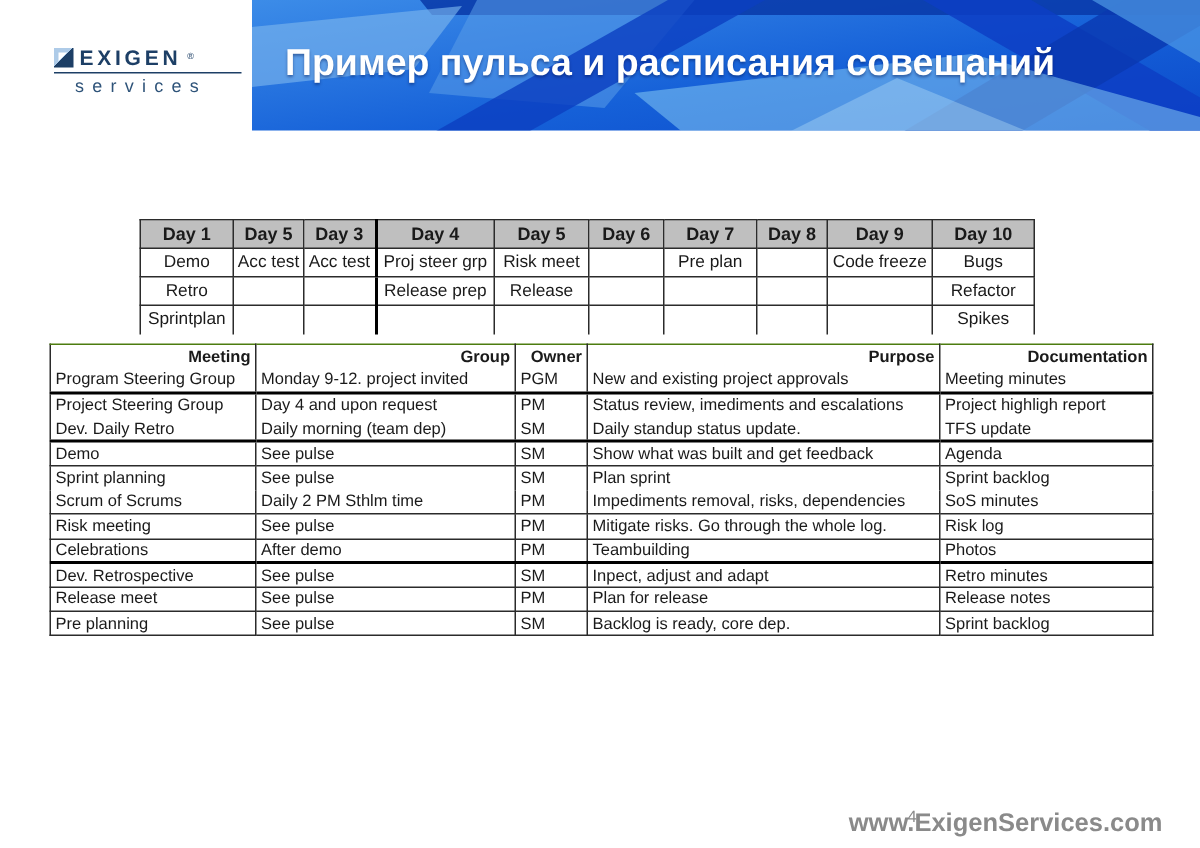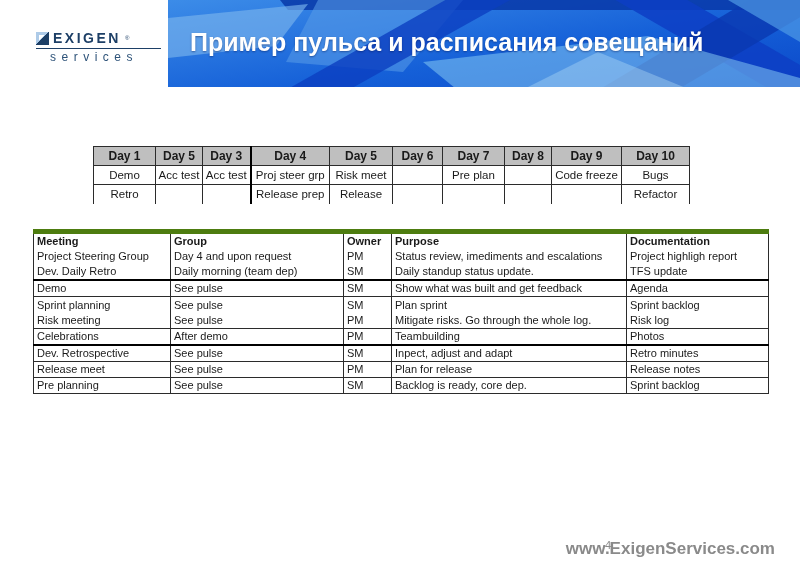--- a/index.html
+++ b/index.html
@@ -31,21 +31,21 @@
   #pulse-table tr:last-child td { border-bottom:none; }
 
   
   #meetings-table { position:absolute; left:33px; top:229px; border-collapse:collapse; table-layout:fixed; }
   #meetings-table td {
     border-left:1px solid #2b2b2b; border-right:1px solid #2b2b2b;
     height:16.2px; font-size:11px; color:#1a1a1a; padding:0 3px;
     white-space:nowrap; overflow:hidden; text-align:left; vertical-align:middle;
   }
   #meetings-table tr.hdr td { font-weight:bold; }
-  #meetings-table tr:first-child td { border-top:5px solid #4d7c0f; }
+  #meetings-table tr:first-child td { border-top:1px solid #4d7c0f;text-align:right; }
   #meetings-table tr.b-thin > td  { border-bottom:1px solid #2b2b2b; }
   #meetings-table tr.b-thick > td { border-bottom:2px solid #000; }
   #meetings-table tr.b-none > td  { border-bottom:none; }
 
   
   #page-number { position:absolute; left:598px; top:539px; width:20px; text-align:center; font-size:11px; color:#8a8a8a; }
   #website { position:absolute; right:25px; top:539px; font-size:17px; color:#8a8a8a;font-weight:bold; }
 </style>
 </head>
 <body>
@@ -127,39 +127,58 @@
           <td></td>
           <td></td>
           <td class="thick-left">Release prep</td>
           <td>Release</td>
           <td></td>
           <td></td>
           <td></td>
           <td></td>
           <td>Refactor</td>
         </tr>
+        <tr>
+          <td>Sprintplan</td>
+          <td></td>
+          <td></td>
+          <td class="thick-left"></td>
+          <td></td>
+          <td></td>
+          <td></td>
+          <td></td>
+          <td></td>
+          <td>Spikes</td>
+        </tr>
       </tbody>
   </table>
 
   <table id="meetings-table">
     <colgroup>
       <col style="width:137px">
         <col style="width:173px">
         <col style="width:48px">
       <col style="width:235px">
         <col style="width:142px">
     </colgroup>
     <tbody>
         <tr class="hdr b-none">
           <td>Meeting</td>
           <td>Group</td>
           <td>Owner</td>
           <td>Purpose</td>
           <td>Documentation</td>
         </tr>
+        <tr class="b-thick">
+          <td>Program Steering Group</td>
+          <td>Monday 9-12. project invited</td>
+          <td>PGM</td>
+          <td>New and existing project approvals</td>
+          <td>Meeting minutes</td>
+        </tr>
         <tr class="b-none">
           <td>Project Steering Group</td>
           <td>Day 4 and upon request</td>
           <td>PM</td>
           <td>Status review, imediments and escalations</td>
           <td>Project highligh report</td>
         </tr>
         <tr class="b-thick">
           <td>Dev. Daily Retro</td>
           <td>Daily morning (team dep)</td>
@@ -175,20 +194,27 @@
           <td>Agenda</td>
         </tr>
         <tr class="b-none">
           <td>Sprint planning</td>
           <td>See pulse</td>
           <td>SM</td>
           <td>Plan sprint</td>
           <td>Sprint backlog</td>
         </tr>
         <tr class="b-thin">
+          <td>Scrum of Scrums</td>
+          <td>Daily 2 PM Sthlm time</td>
+          <td>PM</td>
+          <td>Impediments removal, risks, dependencies</td>
+          <td>SoS minutes</td>
+        </tr>
+        <tr class="b-thin">
           <td>Risk meeting</td>
           <td>See pulse</td>
           <td>PM</td>
           <td>Mitigate risks. Go through the whole log.</td>
           <td>Risk log</td>
         </tr>
         <tr class="b-thick">
           <td>Celebrations</td>
           <td>After demo</td>
           <td>PM</td>

